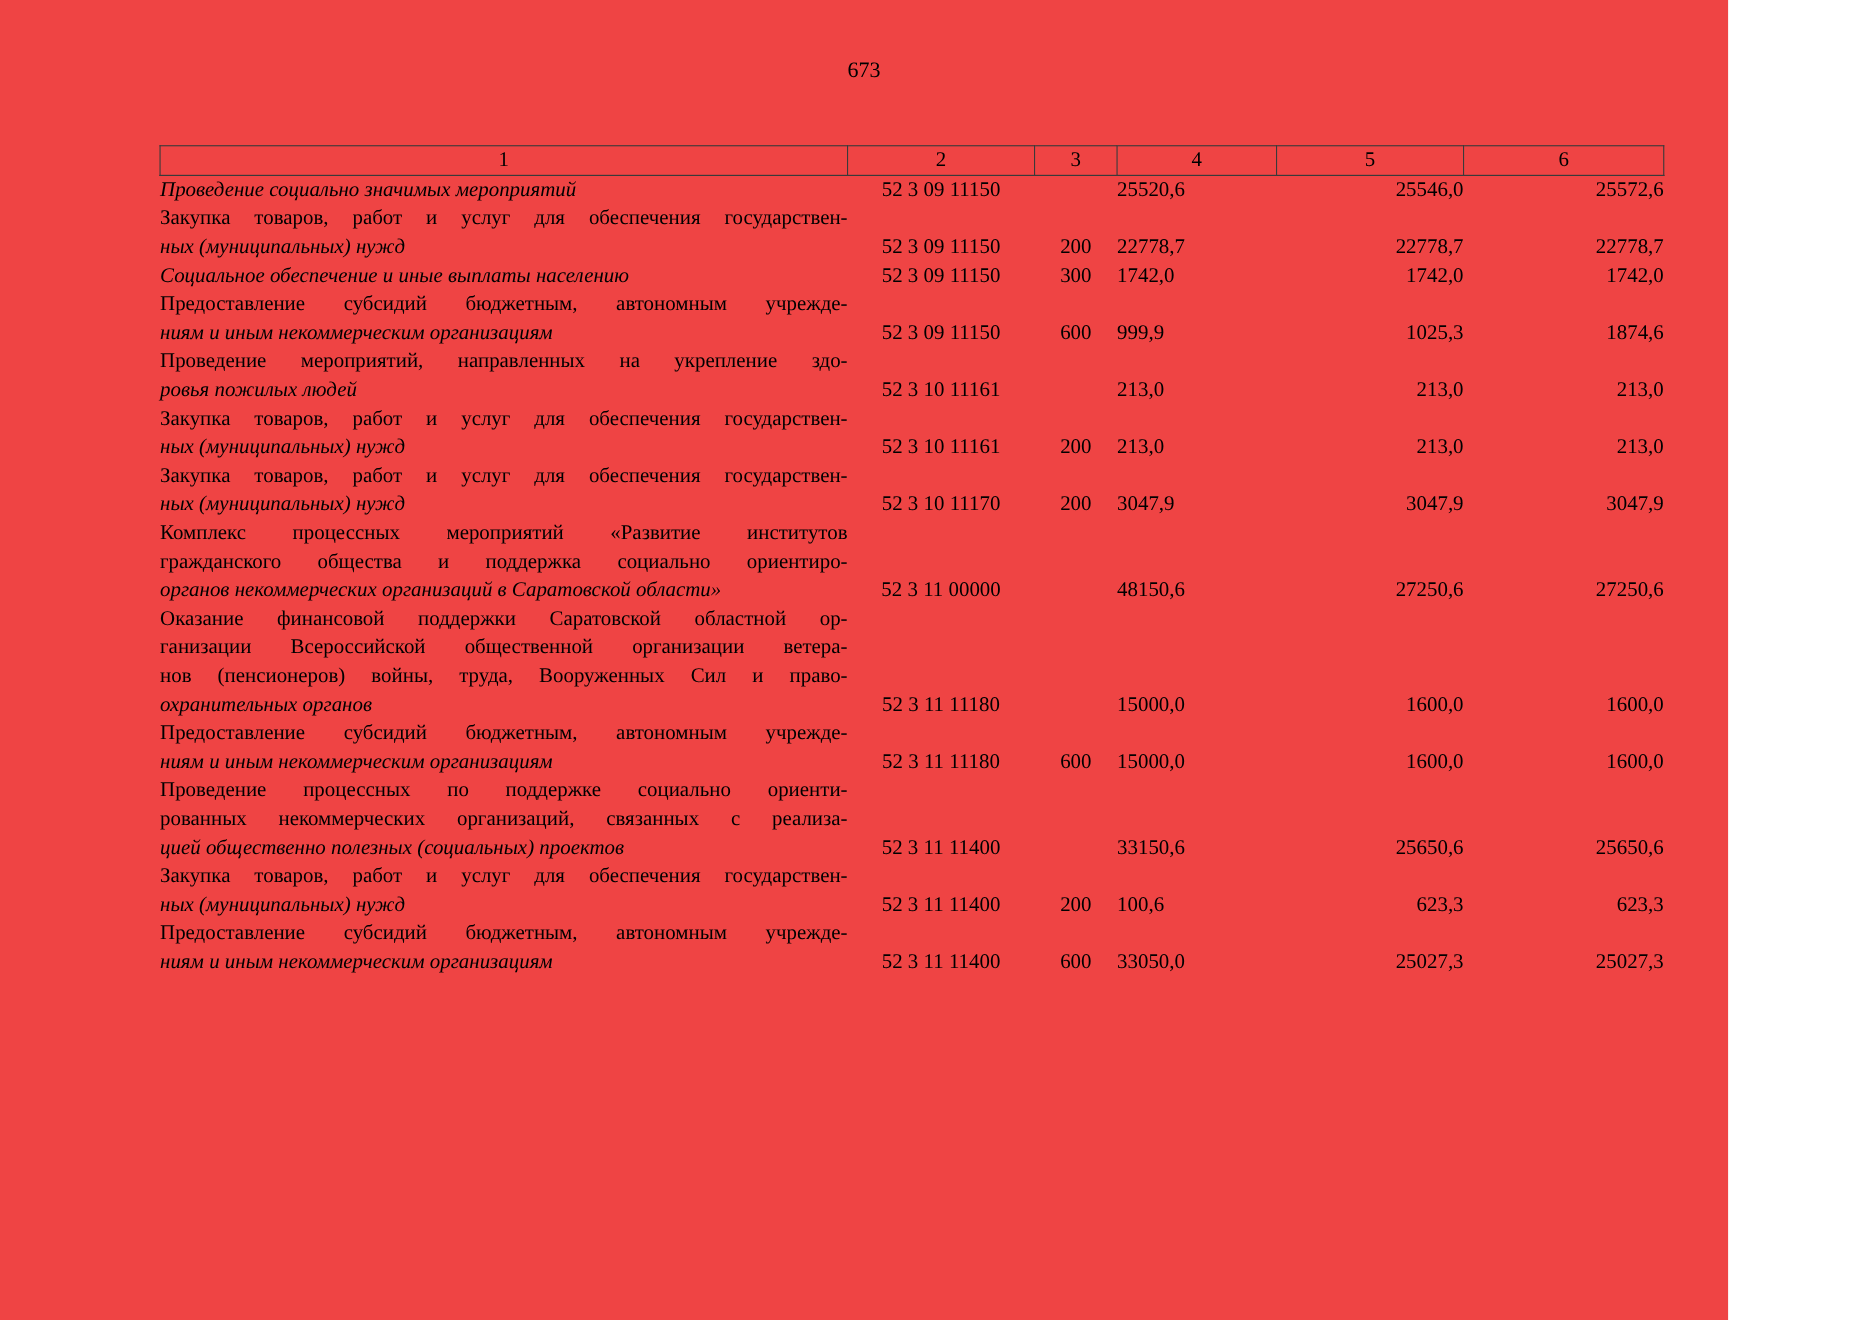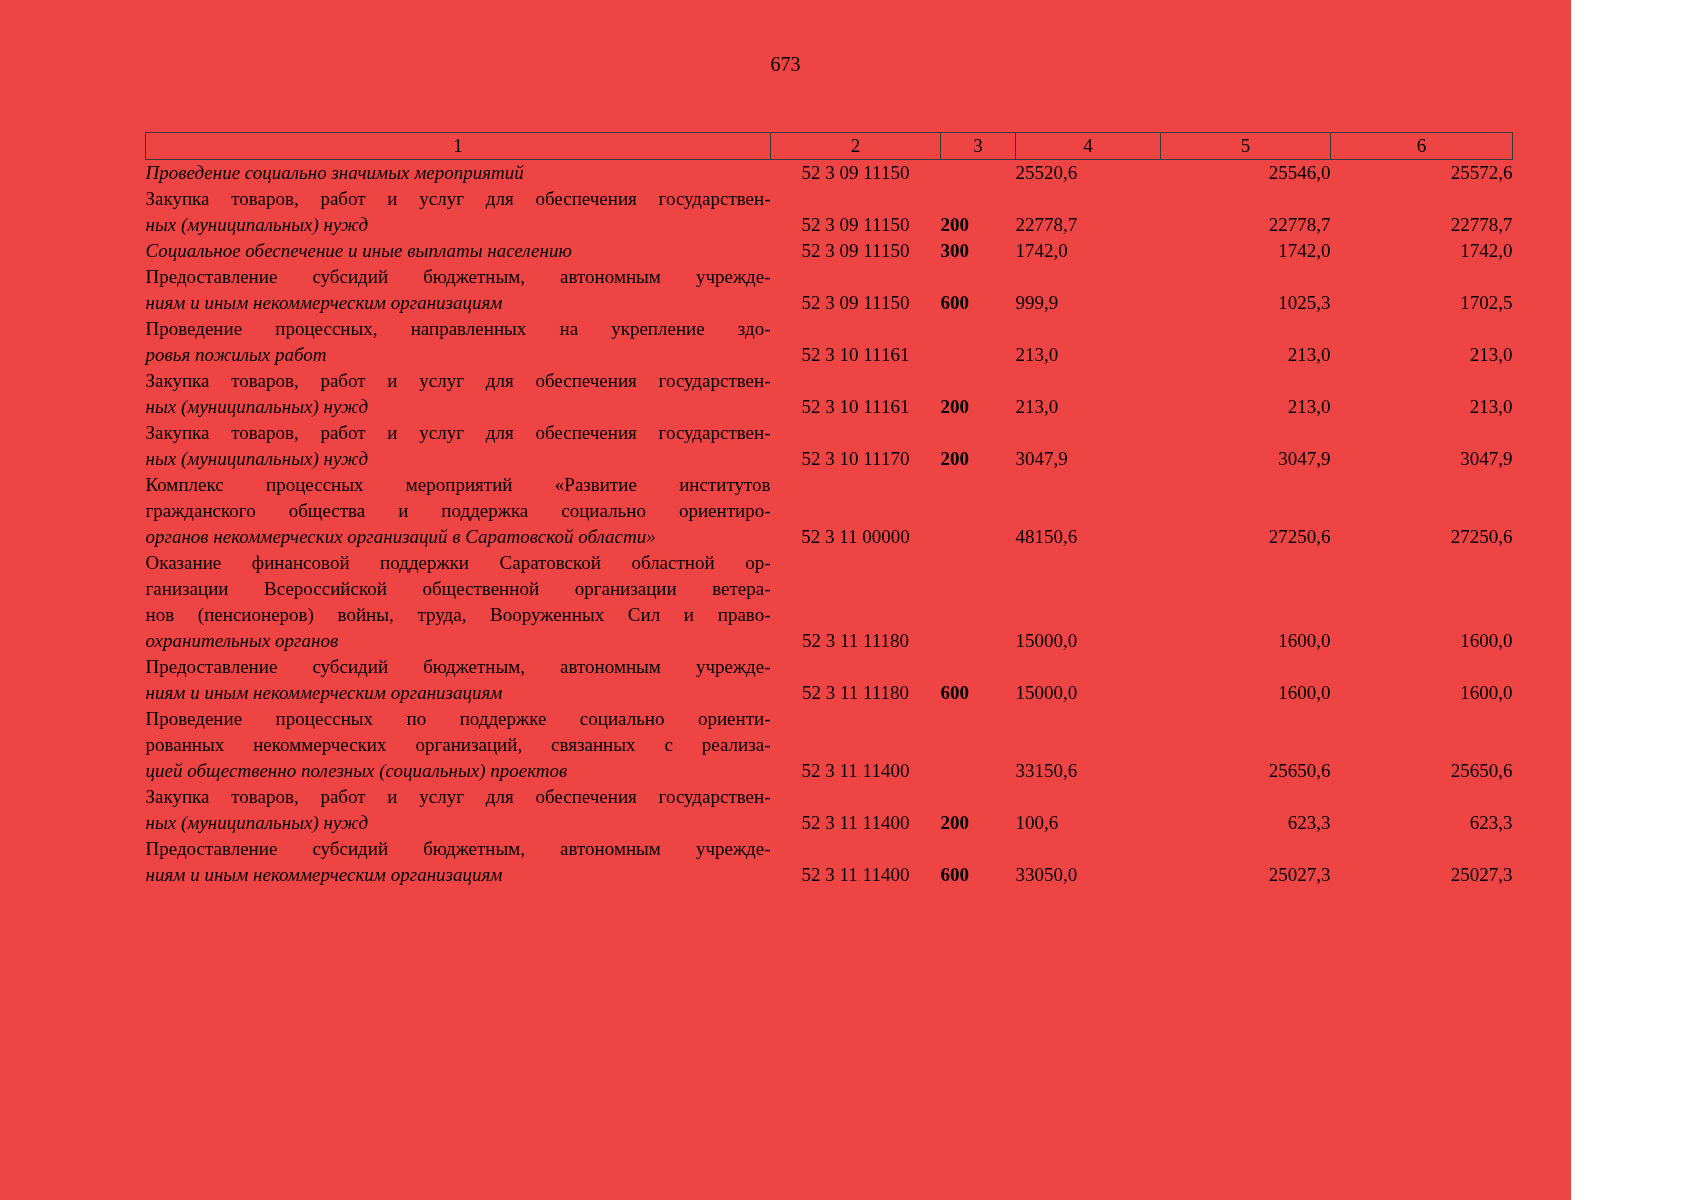--- a/index.html
+++ b/index.html
@@ -44,21 +44,21 @@
     line-height: 26px;
   }
   col.c1 { width: 625px; }
   col.c2 { width: 170px; }
   col.c3 { width: 75px; }
   col.c4 { width: 145px; }
   col.c5 { width: 170px; }
   col.c6 { width: 182px; }
   td.c1 { padding-left: 12px; padding-right: 6px; }
   td.c2 { text-align: center; }
-  td.c3 { text-align: left; font-weight: bold; }
+  td.c3 { text-align: center; }
   td.c4 { text-align: left; padding-right: 10px; }
   td.c5 { text-align: right; padding-right: 10px; }
   td.c6 { text-align: right; padding-right: 8px; }
   .jline {
     text-align: justify;
     text-align-last: justify;
   }
   .lline {
     text-align: left;
     font-style: italic;
@@ -123,26 +123,26 @@
         </tr>
         <tr>
           <td class="c1">
             <div class="jline">Предоставление субсидий бюджетным, автономным учрежде-</div>
             <div class="lline">ниям и иным некоммерческим организациям</div>
           </td>
           <td class="c2">52 3 09 11150</td>
           <td class="c3">600</td>
           <td class="c4">999,9</td>
           <td class="c5">1025,3</td>
-          <td class="c6">1702,5</td>
-        </tr>
-        <tr>
-          <td class="c1">
-            <div class="jline">Проведение процессных, направленных на укрепление здо-</div>
-            <div class="lline">ровья пожилых работ</div>
+          <td class="c6">1874,6</td>
+        </tr>
+        <tr>
+          <td class="c1">
+            <div class="jline">Проведение мероприятий, направленных на укрепление здо-</div>
+            <div class="lline">ровья пожилых людей</div>
           </td>
           <td class="c2">52 3 10 11161</td>
           <td class="c3"></td>
           <td class="c4">213,0</td>
           <td class="c5">213,0</td>
           <td class="c6">213,0</td>
         </tr>
         <tr>
           <td class="c1">
             <div class="jline">Закупка товаров, работ и услуг для обеспечения государствен-</div>

